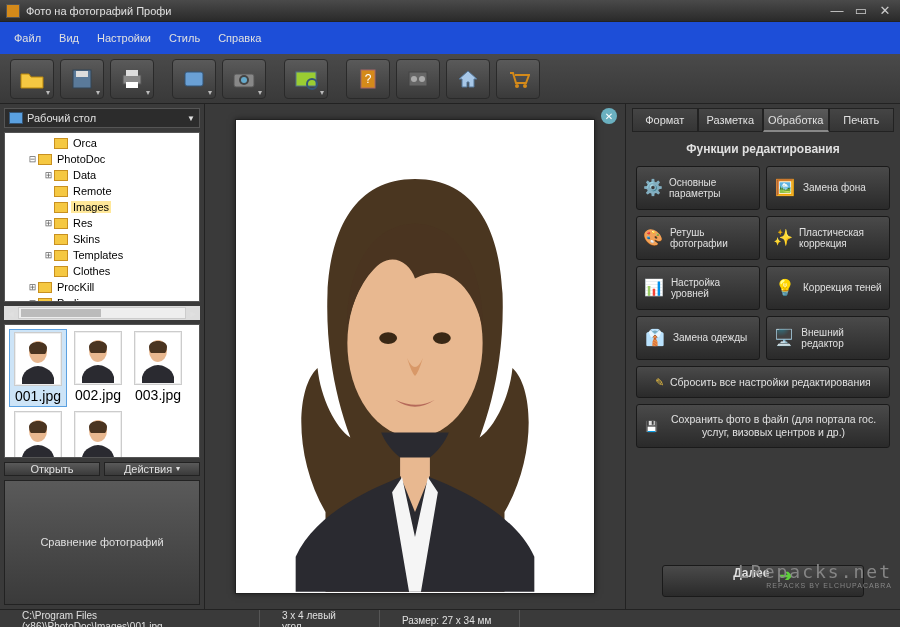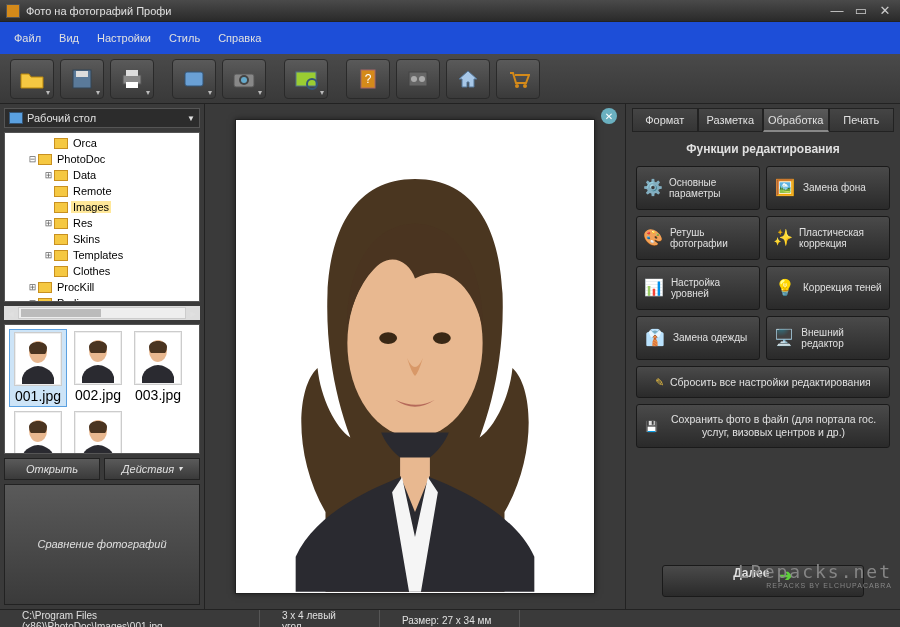--- a/index.html
+++ b/index.html
@@ -27,21 +27,21 @@
   .tree-label.selected { background: #ffe89a; }
   .tree-scroll { height: 14px; background: #ddd; display: flex; align-items: center; }
   .tree-scroll-track { flex: 1; height: 12px; background: #eee; border: 1px solid #ccc; position: relative; }
   .tree-scroll-thumb { position: absolute; left: 2px; top: 1px; width: 80px; height: 8px; background: #bbb; }
   .thumb-panel { flex: 1; background: #fff; border: 1px solid #555; overflow: auto; display: flex; flex-wrap: wrap; align-content: flex-start; padding: 4px; gap: 2px; }
   .thumb-item { width: 58px; display: flex; flex-direction: column; align-items: center; cursor: pointer; padding: 2px; }
   .thumb-item.selected { background: #cde4f7; border: 1px solid #5aa0e0; }
   .thumb-img { width: 48px; height: 54px; background: #eee; border: 1px solid #ccc; display: flex; align-items: center; justify-content: center; }
   .thumb-cap { color: #000; font-size: 14px; margin-top: 2px; }
   .left-btns { display: flex; gap: 4px; }
-  .left-btn { flex: 1; height: 22px; background: linear-gradient(to bottom, #5a5a5a, #3a3a3a); border: 1px solid #222; display: flex; align-items: center; justify-content: center; font-size: 11px; cursor: pointer; font-style: italic; }
+  .left-btn { flex: 1; height: 14px; background: linear-gradient(to bottom, #5a5a5a, #3a3a3a); border: 1px solid #222; display: flex; align-items: center; justify-content: center; font-size: 11px; cursor: pointer; }
   .left-btn.dd::after { content: " ▾"; font-size: 8px; margin-left: 4px; }
   .center-panel { flex: 1; background: #3a3a3a; position: relative; display: flex; align-items: center; justify-content: center; }
   .photo-frame { width: 360px; height: 475px; background: #fff; border: 1px solid #222; box-shadow: 0 0 6px rgba(0,0,0,0.5); display: flex; align-items: flex-end; justify-content: center; overflow: hidden; }
   .photo-close { position: absolute; top: 4px; right: 8px; width: 16px; height: 16px; border-radius: 50%; background: #6ab0c0; color: #fff; display: flex; align-items: center; justify-content: center; font-size: 10px; cursor: pointer; }
   .right-panel { width: 275px; background: #3a3a3a; border-left: 1px solid #222; display: flex; flex-direction: column; padding: 4px 6px; }
   .right-tabs { display: flex; height: 24px; margin-bottom: 10px; }
   .right-tab { flex: 1; background: linear-gradient(to bottom, #454545, #353535); border: 1px solid #222; display: flex; align-items: center; justify-content: center; font-size: 11px; cursor: pointer; }
   .right-tab.active { background: linear-gradient(to bottom, #5a5a5a, #444); border-bottom: 2px solid #888; }
   .right-title { text-align: center; font-weight: bold; font-size: 12px; margin-bottom: 10px; }
   .func-grid { display: grid; grid-template-columns: 1fr 1fr; gap: 6px; padding: 0 4px; }

